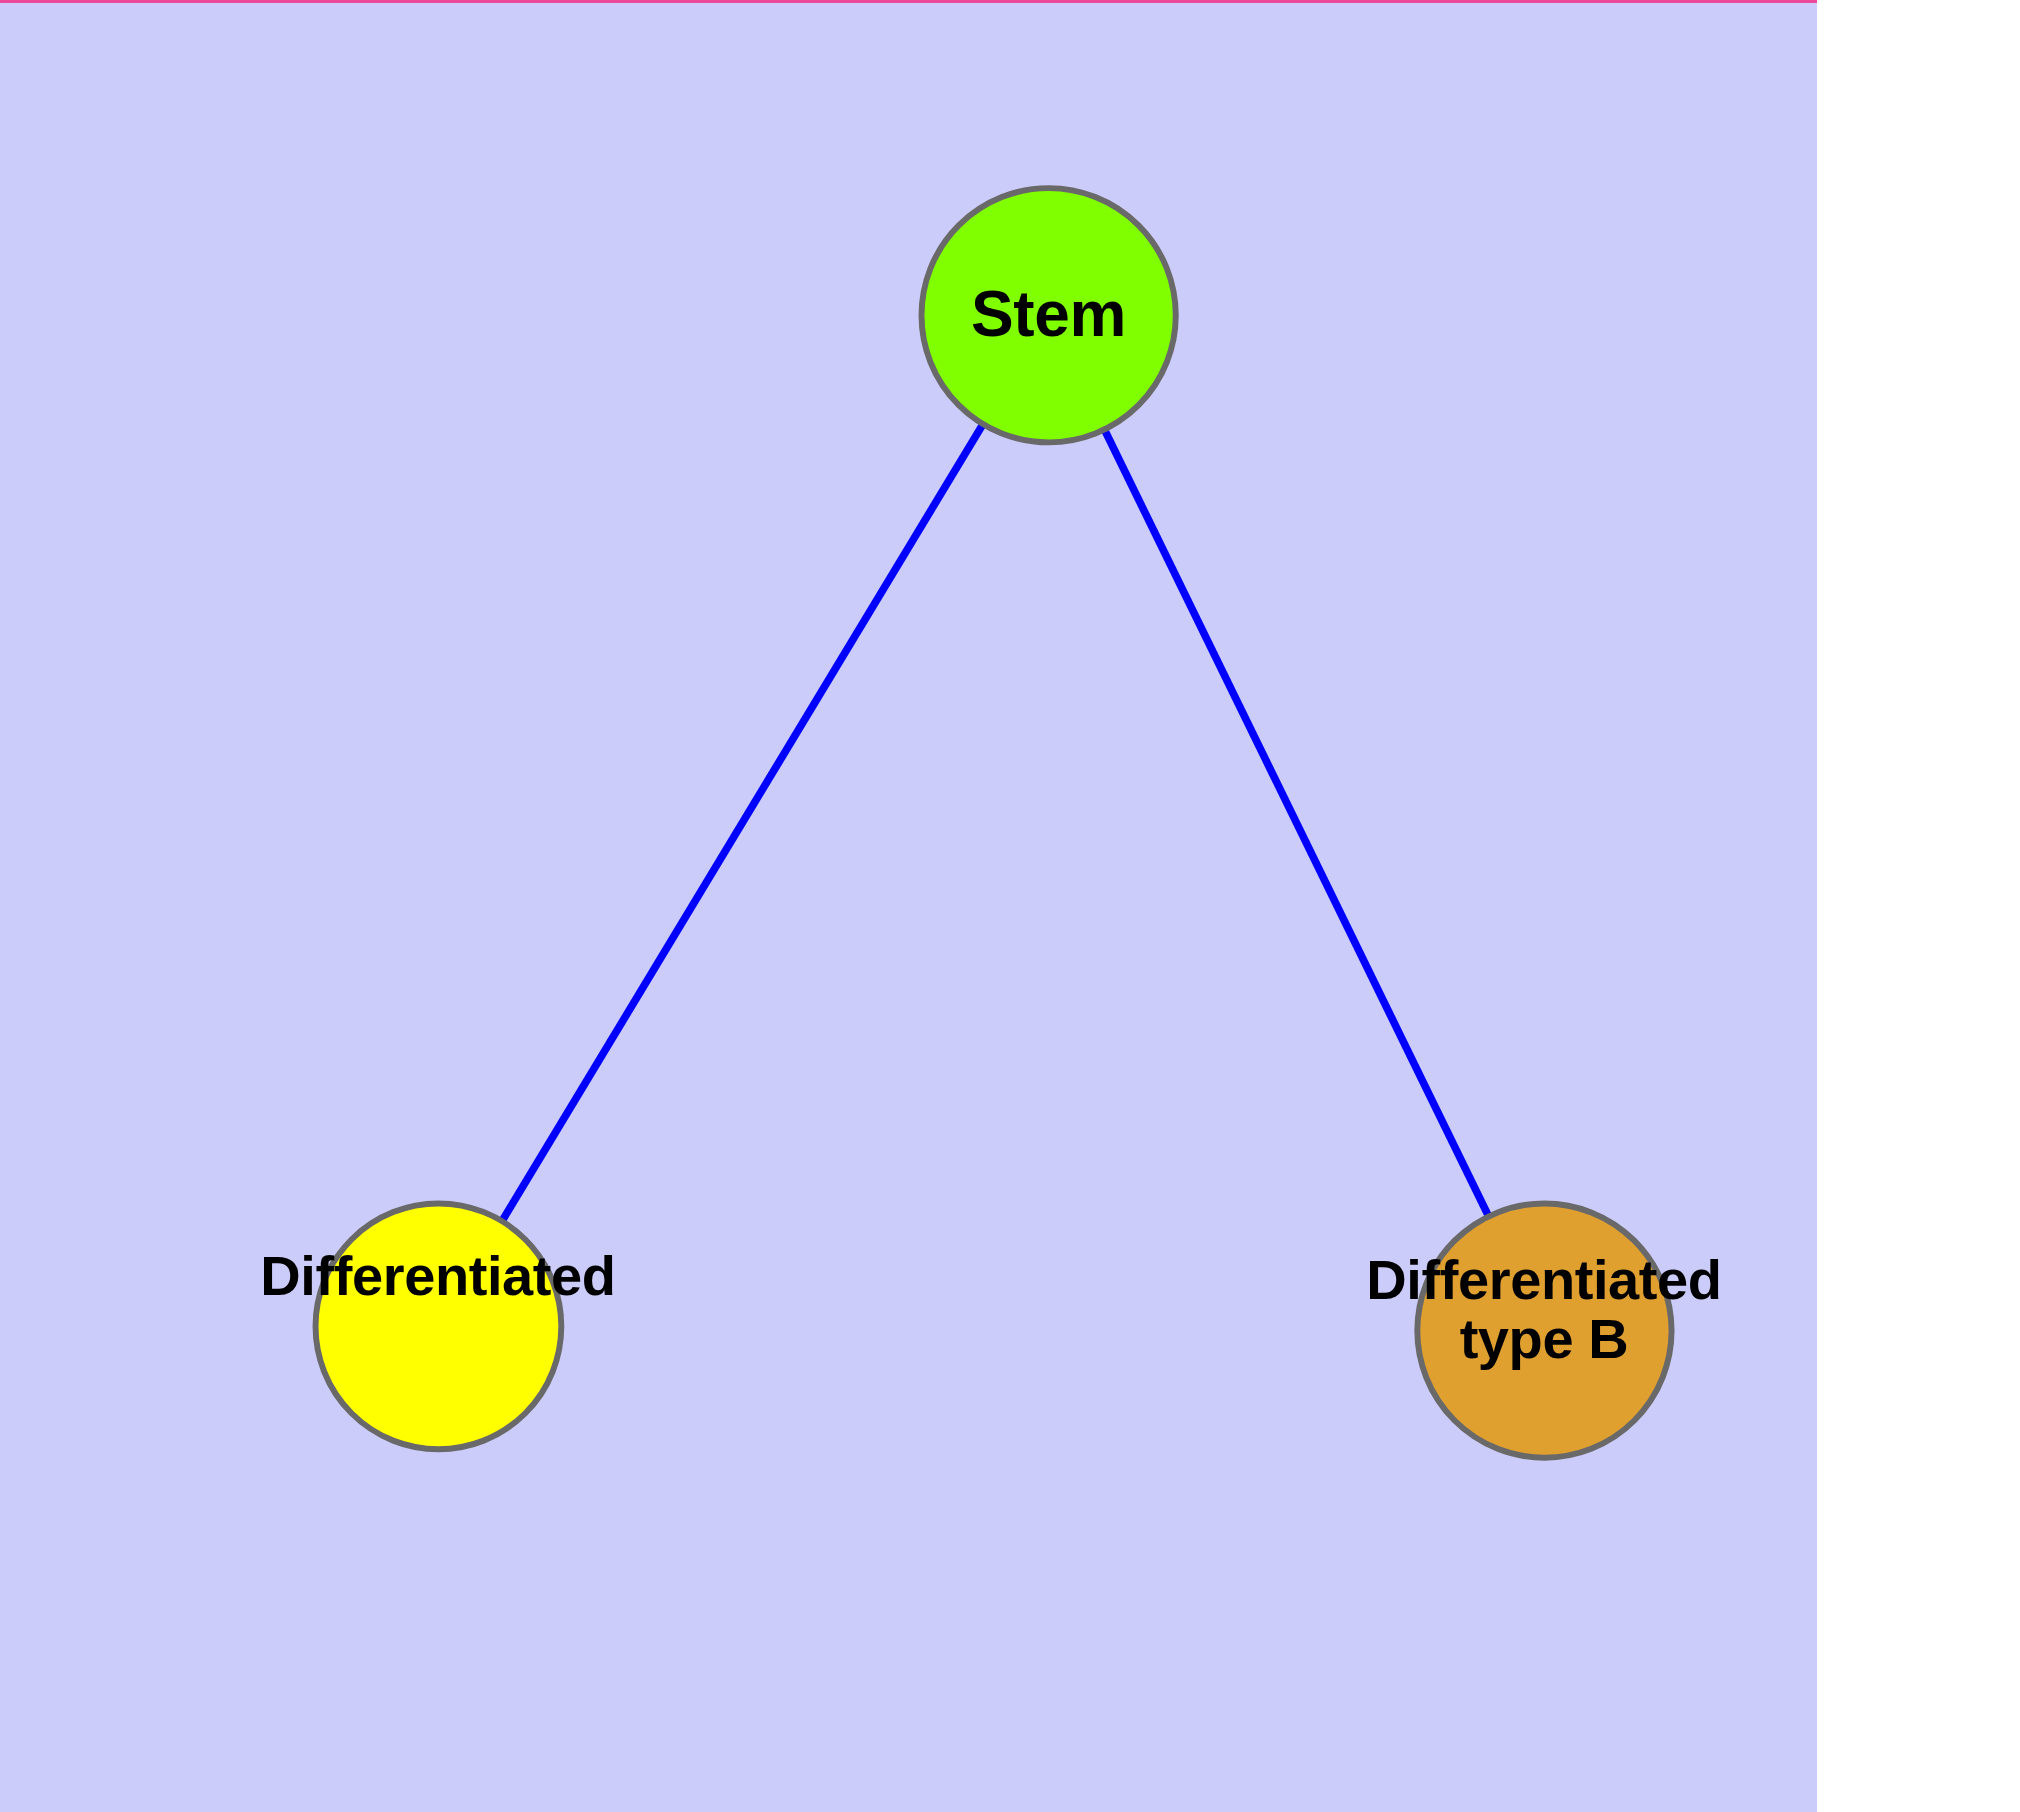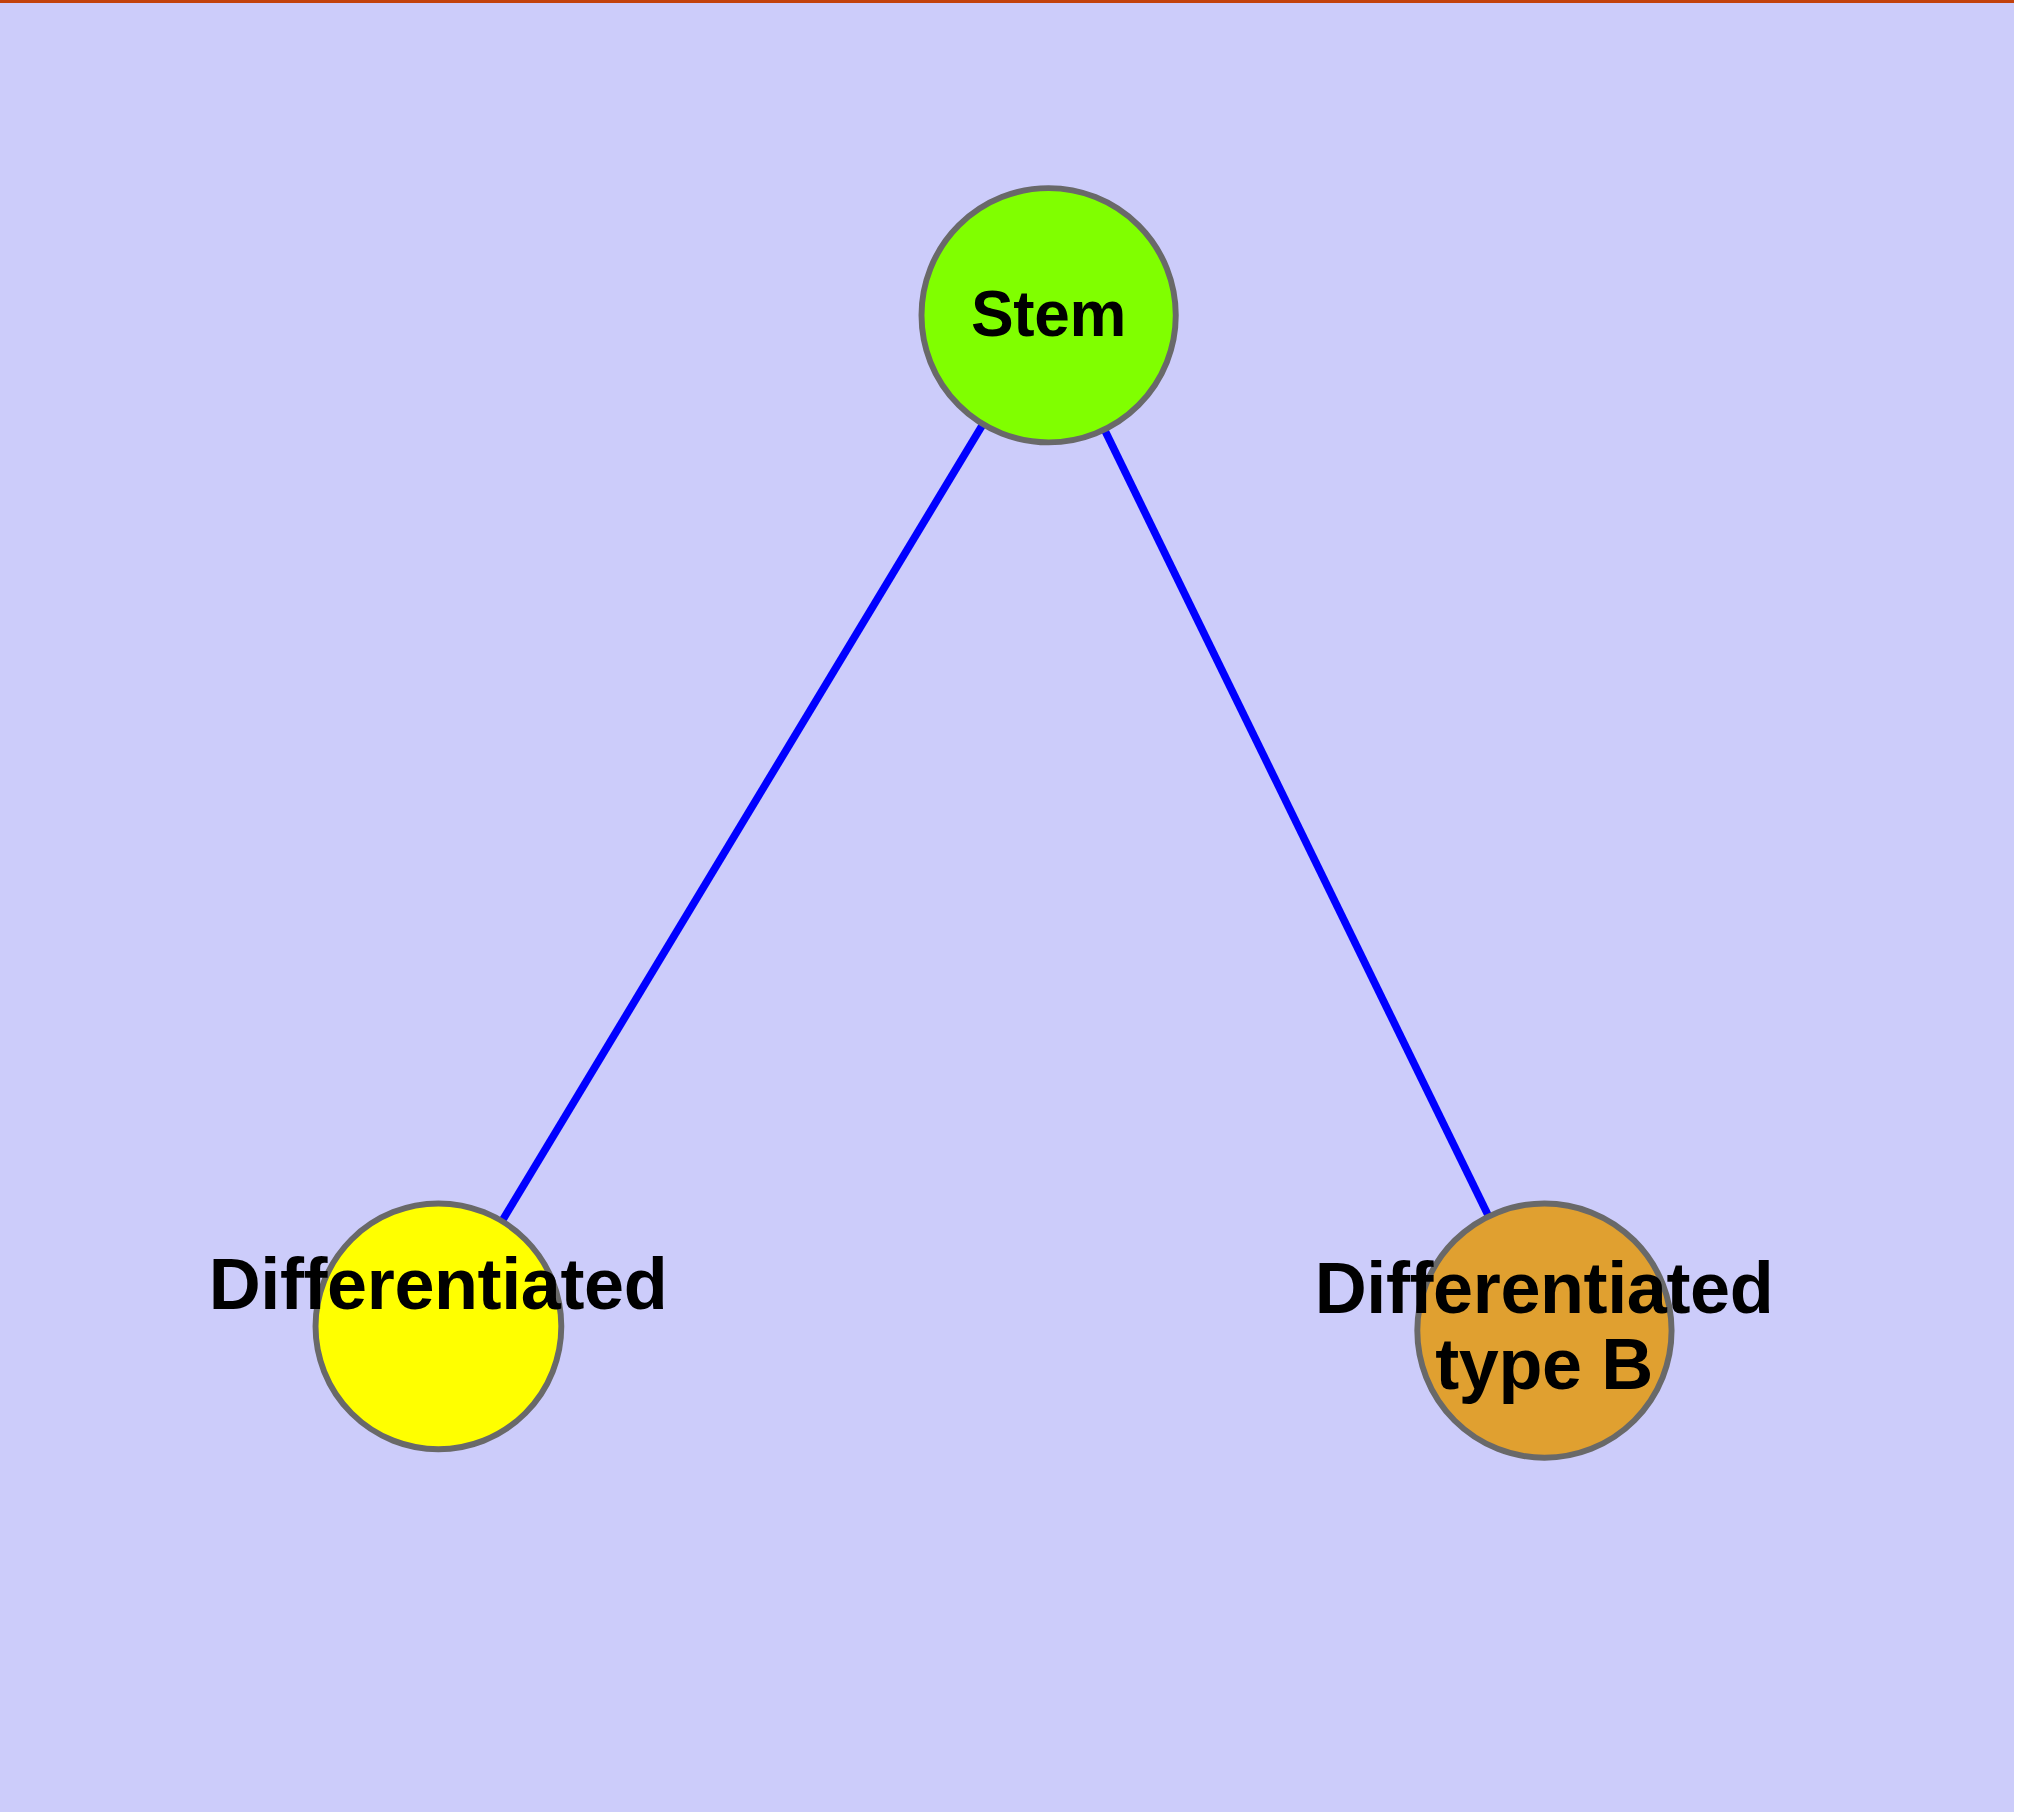--- a/index.html
+++ b/index.html
@@ -3,24 +3,24 @@
 <meta charset="utf-8">
 <title>Cell differentiation graph</title>
 <style>
   html, body {
     margin: 0;
     padding: 0;
     background: #ffffff;
   }
   #canvas {
     position: relative;
-    width: 2014px;
+    width: 1817px;
     height: 1812px;
     overflow: hidden;
-    background: #c2410c;
+    background: #ec4899;
     font-family: "Liberation Sans", "DejaVu Sans", sans-serif;
   }
   #plot-area {
     position: absolute;
     left: 0px;
     top: 3.4px;
     width: 2021px;
     height: 1809px;
     background: #ccccfa;
   }
@@ -47,21 +47,21 @@
     color: #000000;
     line-height: 1.06;
     white-space: pre;
     letter-spacing: -0.4px;
     pointer-events: none;
   }
   #label-stem {
     font-size: 64px;
   }
   #label-diff-a, #label-diff-b {
-    font-size: 72px;
+    font-size: 56px;
   }
 </style>
 </head>
 <body>
 
 <div id="canvas">
 
   <div id="plot-area" style="background: rgb(204, 204, 250);"></div>
 
   <svg id="graph-svg" viewBox="0 0 2384 2138">

